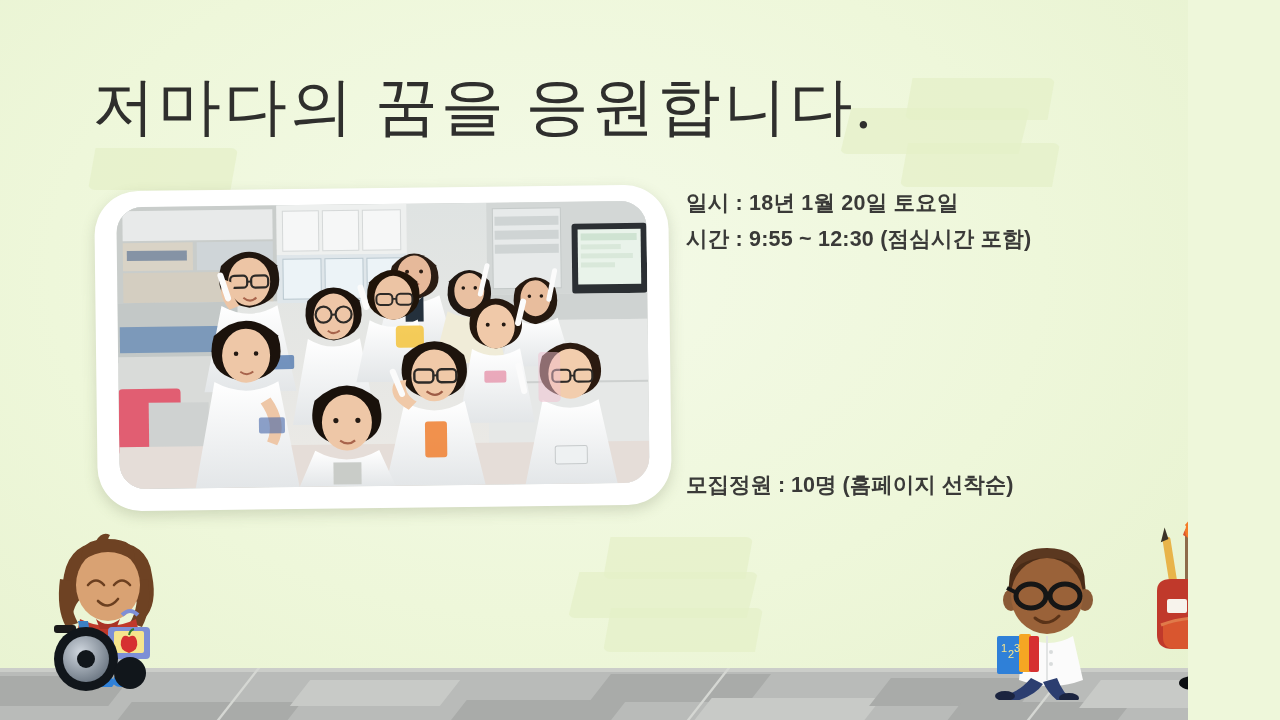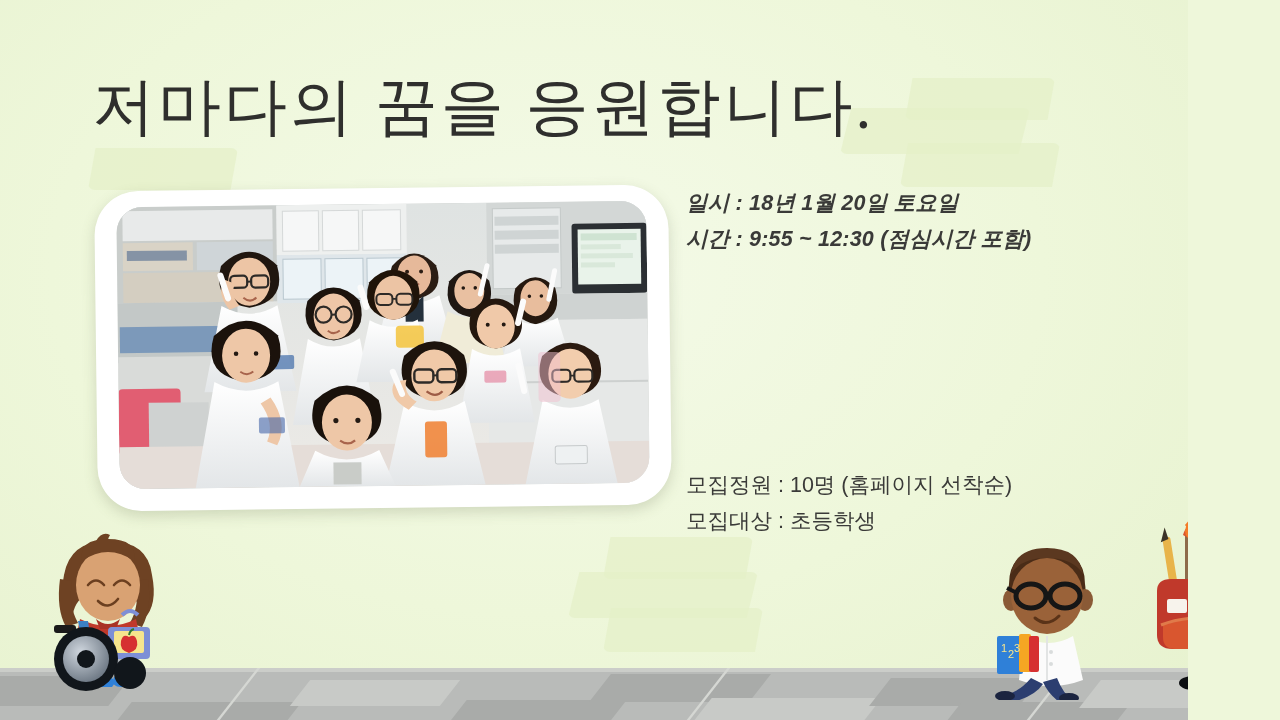--- a/index.html
+++ b/index.html
@@ -69,29 +69,29 @@
 
   
   #info{
     position:absolute;left:686px;top:186px;width:560px;
     color:#3a3a38;
     font-size:21.5px;
     font-weight:bold;
     line-height:35.6px;
     letter-spacing:.2px;
   }
-  #info .ln{white-space:nowrap;font-style:italic;}
+  #info .ln{white-space:nowrap;}
   #info .indent{padding-left:116px;}
   #url{
     color:#e8903c;text-decoration:underline;
     font-weight:bold;font-size:22px;display:inline-block;
   }
   #info2{
     position:absolute;left:686px;top:468px;width:560px;
-    color:#3a3a38;font-size:21.5px;font-weight:normal;line-height:35.6px;
+    color:#3a3a38;font-size:21.5px;font-weight:bold;line-height:35.6px;
   }
   #info2 .ln{white-space:nowrap;}
 
   
   .kid{position:absolute;}
 </style>
 </head>
 <body>
 
 <div id="slide">
@@ -273,21 +273,20 @@
     </div>
   </div>
 
   <div id="info">
     <div class="ln">일시 : 18년 1월 20일 토요일</div>
     <div class="ln">시간 : 9:55 ~ 12:30 (점심시간 포함)</div>
   </div>
 
   <div id="info2">
     <div class="ln">모집정원 : 10명 (홈페이지 선착순)</div>
-    <div class="ln">모집대상 : 초등학생</div>
   </div>
 
   <div id="ground">
     <div class="edge"></div>
     <div class="tile" style="left:-30px;top:8px;width:150px;height:30px;background:#a9aba9;"></div>
     <div class="tile" style="left:120px;top:34px;width:170px;height:30px;background:#a9aba9;"></div>
     <div class="tile" style="left:300px;top:12px;width:150px;height:26px;background:#c8cac7;"></div>
     <div class="tile" style="left:455px;top:32px;width:160px;height:30px;background:#a9aba9;"></div>
     <div class="tile" style="left:600px;top:6px;width:160px;height:28px;background:#a9aba9;"></div>
     <div class="tile" style="left:700px;top:30px;width:170px;height:30px;background:#c8cac7;"></div>

